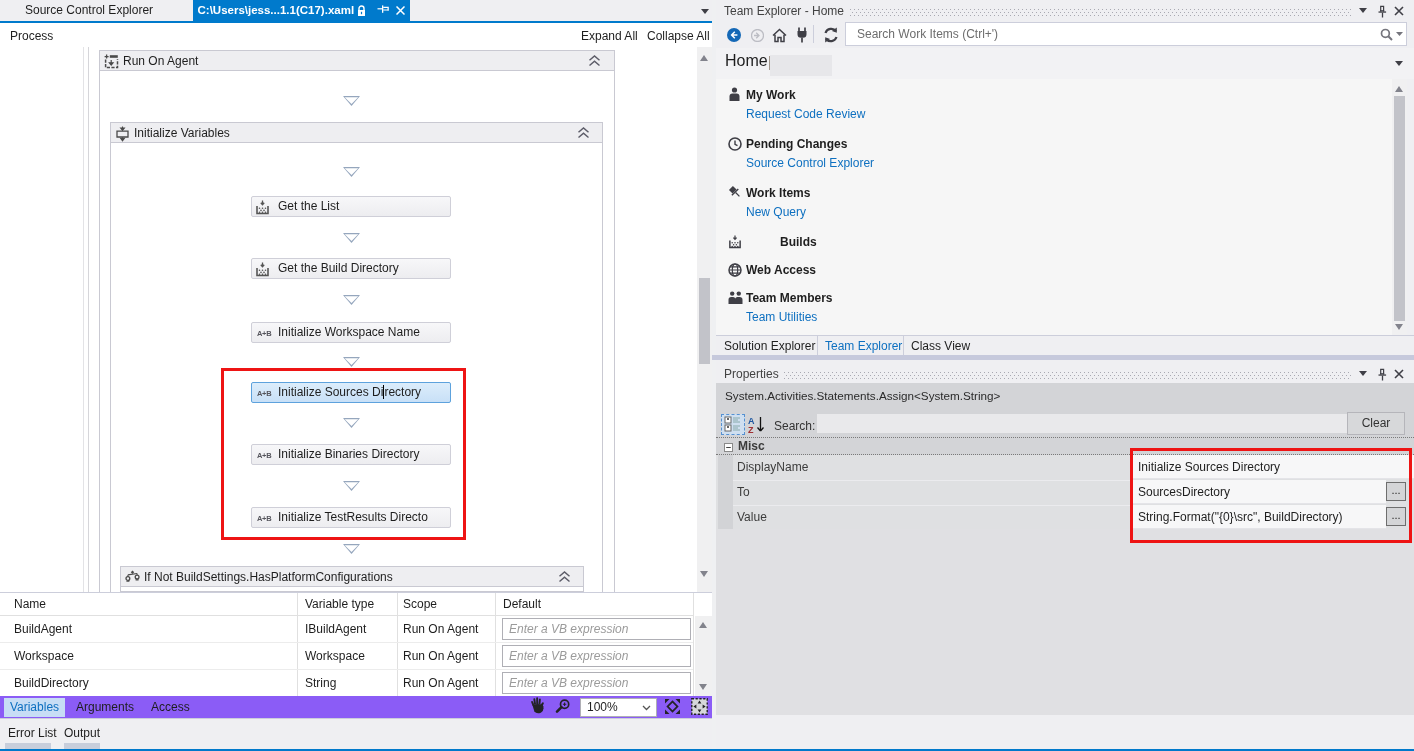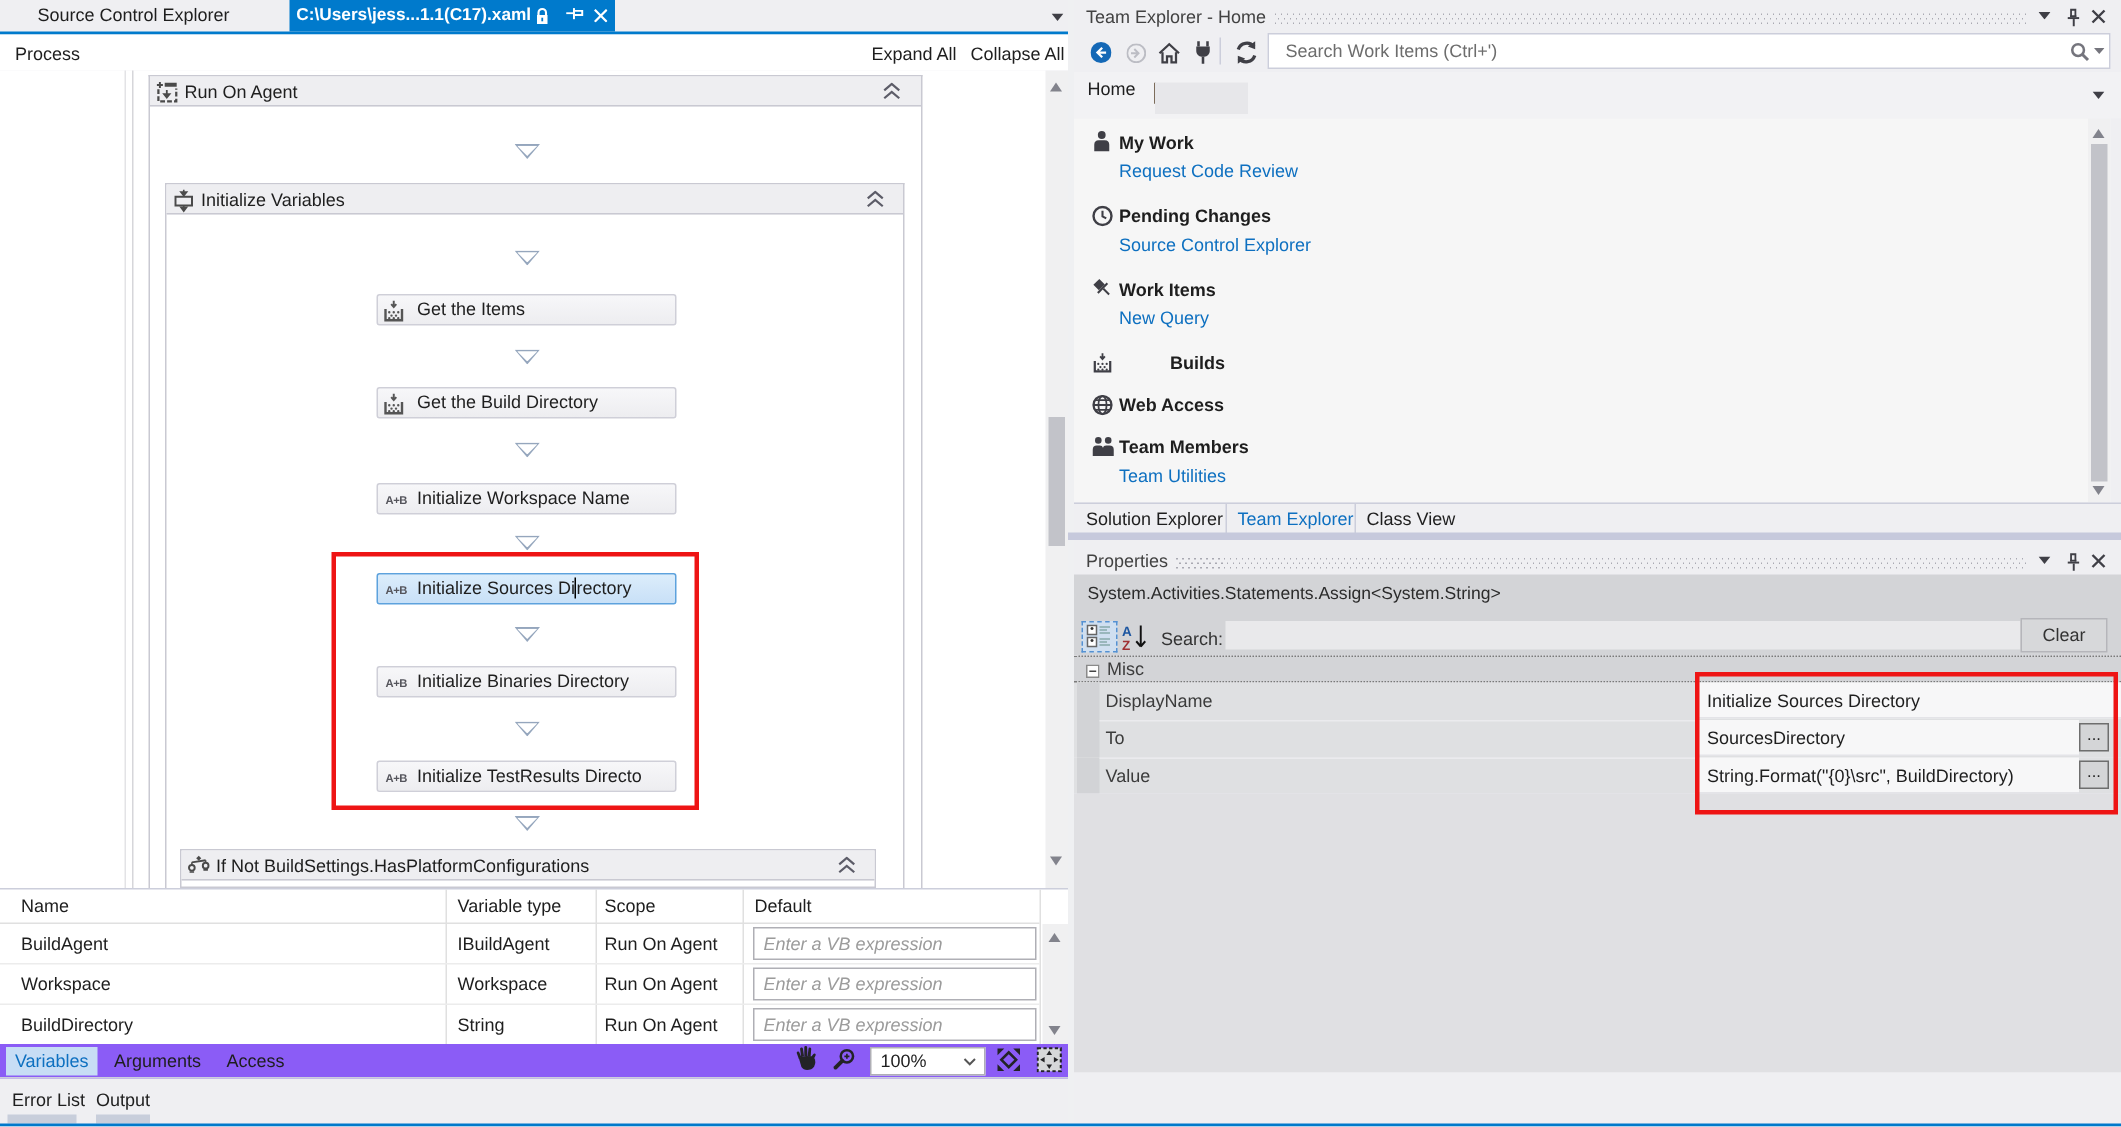--- a/index.html
+++ b/index.html
@@ -52,21 +52,21 @@
 #tehome { position:absolute; left:0; top:48px; width:698px; height:31px; background:#f2f2f4; }
 #tecontent { position:absolute; left:0; top:79px; width:691px; height:256px; background:#f6f6f6; }
 .teitem { position:absolute; left:30px; font-weight:bold; color:#1e1e1e; }
 .telink { position:absolute; left:30px; color:#0e70c0; }
 .teic { position:absolute; left:12px; }
 #tetabs { position:absolute; left:0; top:335px; width:698px; height:21px; border-top:1px solid #cccedb; background:#efeff2; line-height:21px; }
 
 #props { left:716px; top:363px; width:698px; height:386px; background:#efeff2; }
 #ptype { position:absolute; left:9px; top:26px; font-size:11.7px; color:#2b2b2b; }
 #ptool { position:absolute; left:0; top:20px; width:698px; height:54px; background:#d3d4d7; }
-#pmisc { position:absolute; left:0; top:74px; width:698px; height:18px; background:#d3d4d7; border-top:1px dotted #7a7a7a; border-bottom:1px dotted #7a7a7a; font-weight:normal; line-height:17px; }
+#pmisc { position:absolute; left:0; top:74px; width:698px; height:18px; background:#d3d4d7; border-top:1px dotted #7a7a7a; border-bottom:1px dotted #7a7a7a; font-weight:bold; line-height:17px; }
 .prow { position:absolute; left:0; width:698px; height:25px; background:#dfe0e2; }
 .prow::before { content:""; position:absolute; left:2px; top:0; width:15px; height:100%; background:#d2d3d6; }
 .prow .lab { position:absolute; left:21px; top:5px; color:#3c3c3c; }
 .prow .val { position:absolute; left:416px; top:0; width:282px; height:24px; background:#f7f7f8; border-bottom:1px solid #e4e4e8; line-height:24px; padding-left:6px; color:#1e1e1e; }
 .pbtn { position:absolute; width:20px; height:19px; background:#d4d5d7; border:1px solid #6e6e6e; text-align:center; line-height:14px; font-size:11px; color:#222; }
 #pgridbot { position:absolute; left:0; top:166px; width:698px; height:186px; background:#e0e0e3; }
 #pstrip { position:absolute; left:0; top:352px; width:698px; height:34px; background:#efeff2; }
 
 #statline { left:0; top:749px; width:1414px; height:2px; background:#0079cb; }
 svg { display:block; }
@@ -164,21 +164,21 @@
   <div class="tri" style="left:343px;top:497px;"></div>
 
   <div class="leaf" style="left:251px;top:149px;">
       <span class="ic">
         <svg width="15" height="15" viewBox="0 0 15 15">
           <path d="M7.5 0.5v4 M5.8 2.8 L7.5 4.7 L9.2 2.8" fill="none" stroke="#555" stroke-width="1.3"></path>
           <path d="M2 6 V13.5 H13 V6" fill="none" stroke="#555" stroke-width="1.6"></path>
           <path d="M4.5 8.2h0.01M7.5 8.2h0.01M10.5 8.2h0.01M6 10.4h0.01M9 10.4h0.01M4.5 12.2h0.01M7.5 12.2h0.01M10.5 12.2h0.01" stroke="#555" stroke-width="1.6" stroke-linecap="round"></path>
         </svg>
       </span>
-      <span class="tx">Get the Items</span>
+      <span class="tx">Get the List</span>
     </div>
   <div class="leaf" style="left:251px;top:211px;">
       <span class="ic">
         <svg width="15" height="15" viewBox="0 0 15 15">
           <path d="M7.5 0.5v4 M5.8 2.8 L7.5 4.7 L9.2 2.8" fill="none" stroke="#555" stroke-width="1.3"></path>
           <path d="M2 6 V13.5 H13 V6" fill="none" stroke="#555" stroke-width="1.6"></path>
           <path d="M4.5 8.2h0.01M7.5 8.2h0.01M10.5 8.2h0.01M6 10.4h0.01M9 10.4h0.01M4.5 12.2h0.01M7.5 12.2h0.01M10.5 12.2h0.01" stroke="#555" stroke-width="1.6" stroke-linecap="round"></path>
         </svg>
       </span>
       <span class="tx">Get the Build Directory</span>
@@ -293,21 +293,21 @@
           </svg>
         </span>
       <span style="position:absolute;right:3px;top:9px;">
           <svg width="7" height="4" viewBox="0 0 7 4">
             <path d="M0 0h7L3.5 4z" fill="#75757d"></path>
           </svg>
         </span>
     </div>
   </div>
   <div id="tehome">
-    <span style="position:absolute;left:9px;top:4px;font-size:12px;color:#1e1e1e;">Home</span>
+    <span style="position:absolute;left:9px;top:4px;font-size:16px;color:#1e1e1e;">Home</span>
       <span style="position:absolute;left:52px;top:5px;font-size:15px;color:#7a6a58;">|</span>
     <span style="position:absolute;left:54px;top:7px;width:62px;height:21px;background:#e7e7ea;"></span>
     <span style="position:absolute;left:679px;top:13px;">
         <svg width="8" height="5" viewBox="0 0 8 5">
           <path d="M0 0h8L4 5z" fill="#3f3f46"></path>
         </svg>
       </span>
   </div>
   <div id="tecontent">
     <span class="teic" style="top:8px;">

